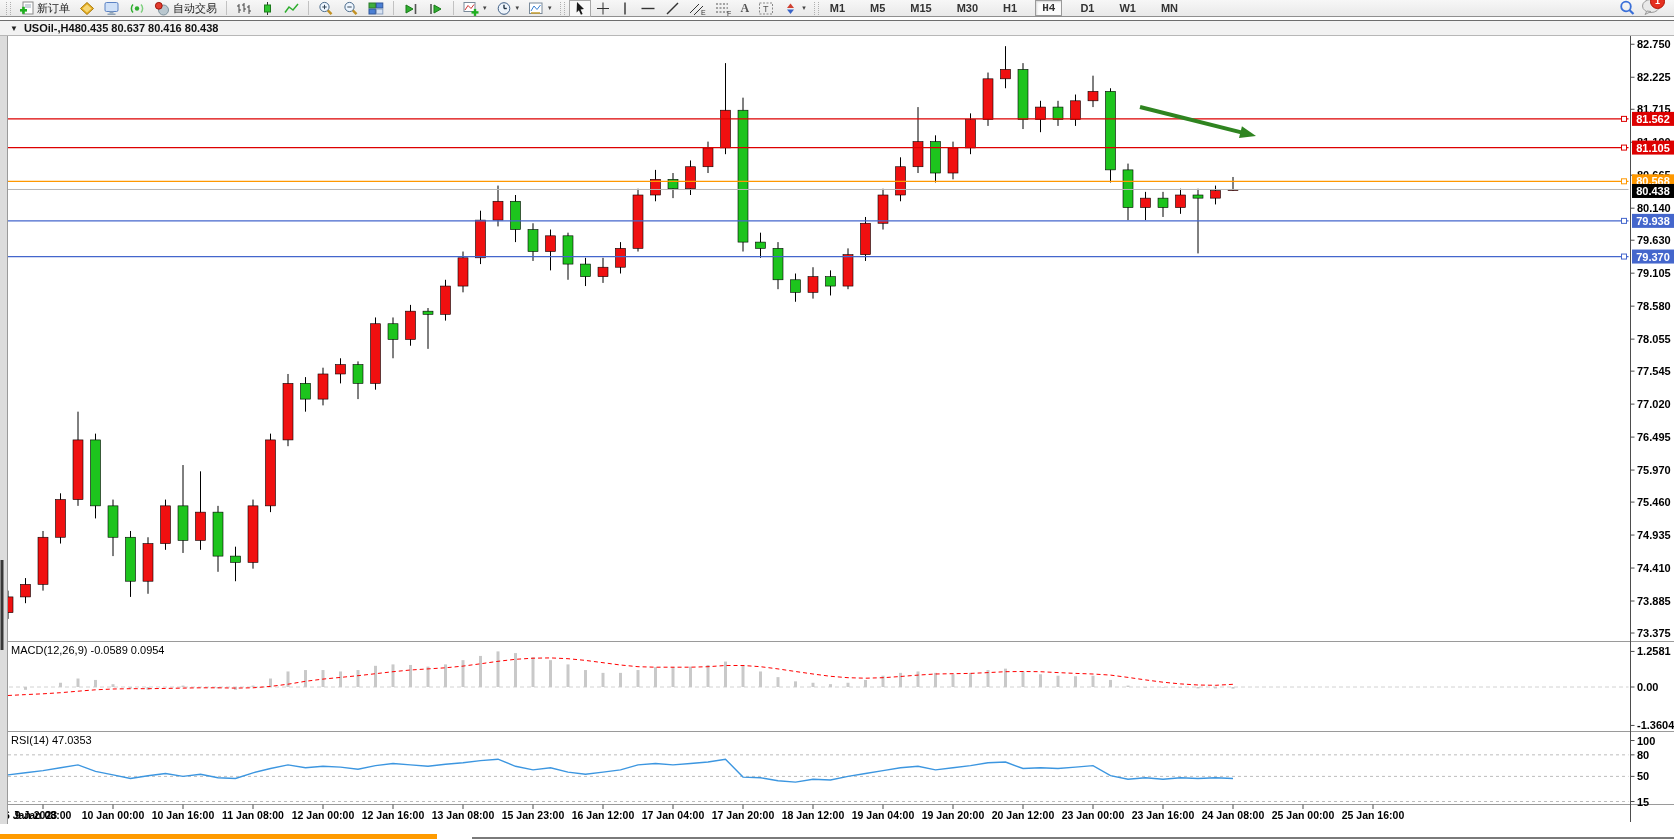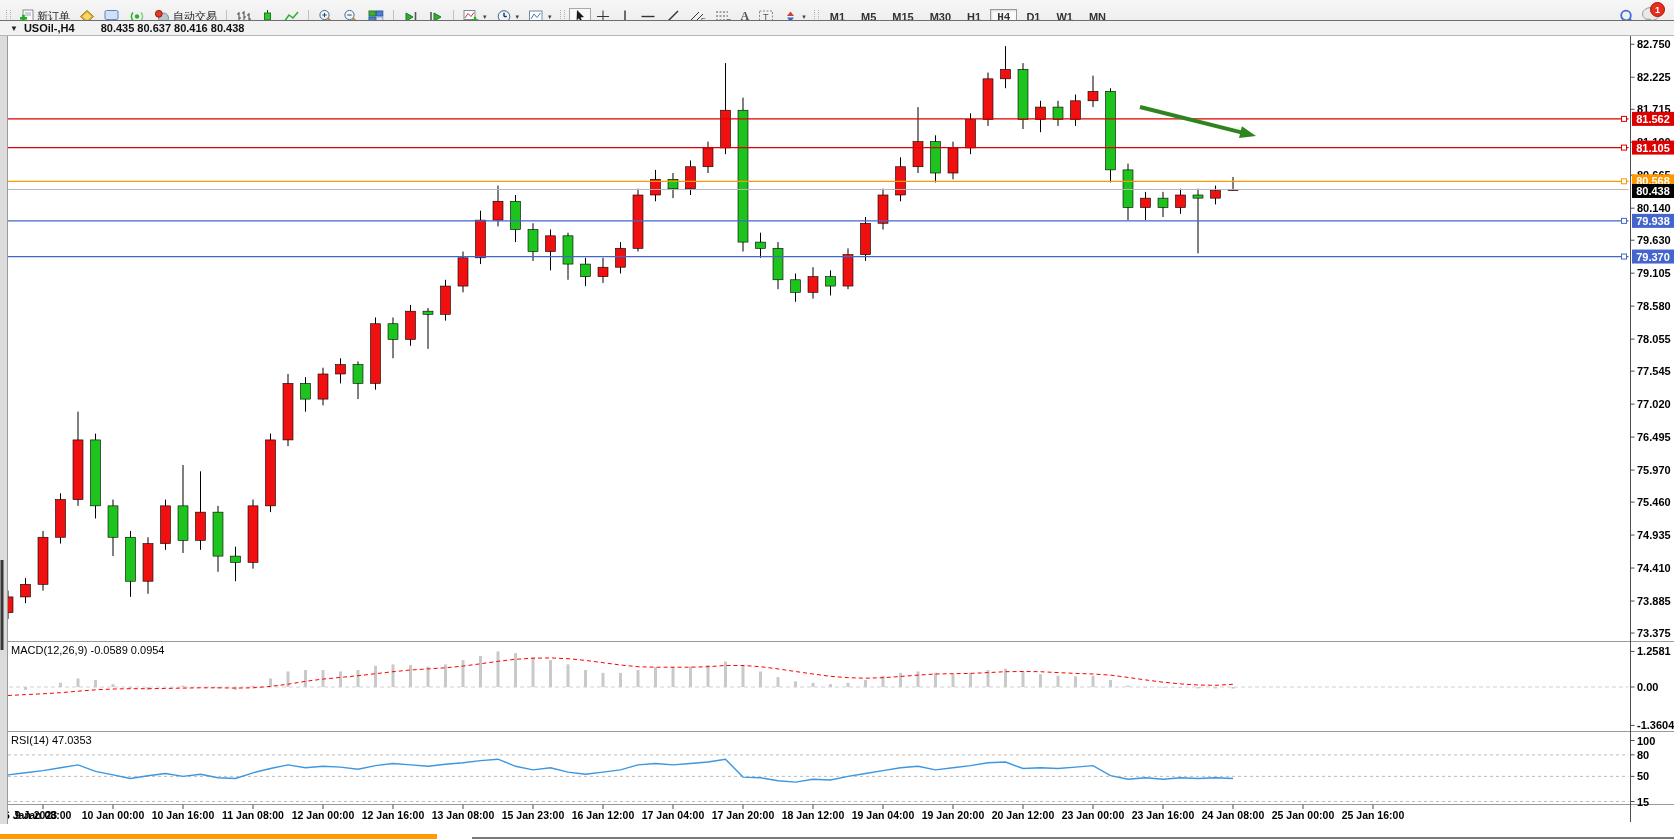--- a/index.html
+++ b/index.html
@@ -1,19 +1,19 @@
 <!DOCTYPE html>
 <html><head>
 <meta charset="utf-8">
 <style>
   html,body{margin:0;padding:0;}
   body{width:1674px;height:840px;position:relative;background:#fff;overflow:hidden;
        font-family:"Liberation Sans",sans-serif;}
   
-  .toolbar{position:absolute;left:0;top:0;width:1674px;height:34px;box-sizing:border-box;
+  .toolbar{position:absolute;left:0;top:0;width:1674px;height:17px;box-sizing:border-box;
     background:linear-gradient(#f7f7f7,#e9e9e9);border-bottom:1px solid #8f8f8f;
     display:flex;align-items:center;padding:0 3px;gap:1px;}
   .tbtn{height:17px;display:flex;align-items:center;gap:3px;padding:0 3px;
     background:transparent;border:1px solid transparent;font:11px "Liberation Sans",sans-serif;
     color:#222;cursor:default;}
   .tbtn svg{display:block;}
   .caret{font-size:7px;color:#444;margin-left:1px;}
   .tsep{width:1px;height:14px;background:#c2c2c2;margin:0 4px;}
   .tgrip{width:3px;height:13px;border-left:1px dotted #b0b0b0;border-right:1px dotted #b0b0b0;margin:0 3px;}
   .tf{height:16px;padding:0 6px;font:bold 11px "Liberation Sans",sans-serif;color:#333;
@@ -23,21 +23,21 @@
   .badge-dot{position:absolute;right:-4px;top:-4px;width:13px;height:13px;border-radius:50%;
     background:#e53020;color:#fff;font:bold 9px "Liberation Sans",sans-serif;
     display:flex;align-items:center;justify-content:center;border:1px solid #b01000;}
   .chatwrap{position:relative;margin-right:10px;}
   
   .chart-titlebar{position:absolute;left:0;top:20px;width:1674px;height:16px;box-sizing:border-box;
     background:#f2f2f2;border-top:1px solid #6d6d6d;border-bottom:1px solid #b7b7b7;
     display:flex;align-items:center;padding-left:10px;
     font:bold 11px "Liberation Sans",sans-serif;color:#111;}
   .tb-caret{font-size:8px;margin-right:6px;color:#222;}
-  .tb-ohlc{margin-left:26px;font-weight:bold;}
+  .tb-ohlc{margin-left:0;font-weight:bold;}
   
   #chart{position:absolute;left:0;top:36px;width:1674px;height:788px;}
   
   #bottom-orange{position:absolute;left:0;top:834px;width:437px;height:5px;background:#ff9b00;}
   #bottom-line{position:absolute;left:472px;top:837px;width:1202px;height:2px;background:#7a7a7a;}
 </style>
 </head>
 <body>
 
 <div class="toolbar">
@@ -278,21 +278,21 @@
         <svg width="15" height="15">
       <polygon points="4,7 7.5,2.5 11,7" fill="#d04030"></polygon>
       <polygon points="4,8.5 7.5,13 11,8.5" fill="#3a64c8"></polygon>
     </svg>
       </span>
     <span class="caret">▾</span>
   </button>
 
   <span class="tgrip"></span>
 
-  <span id="tf-group" style="display:flex;align-items:flex-start;gap:2px;">
+  <span id="tf-group" style="display:flex;align-items:flex-start;gap:11px;">
       <button class="tf">M1</button>
       <button class="tf">M5</button>
       <button class="tf">M15</button>
       <button class="tf">M30</button>
       <button class="tf">H1</button>
       <button class="tf active">H4</button>
       <button class="tf">D1</button>
       <button class="tf">W1</button>
       <button class="tf">MN</button>
     </span>

